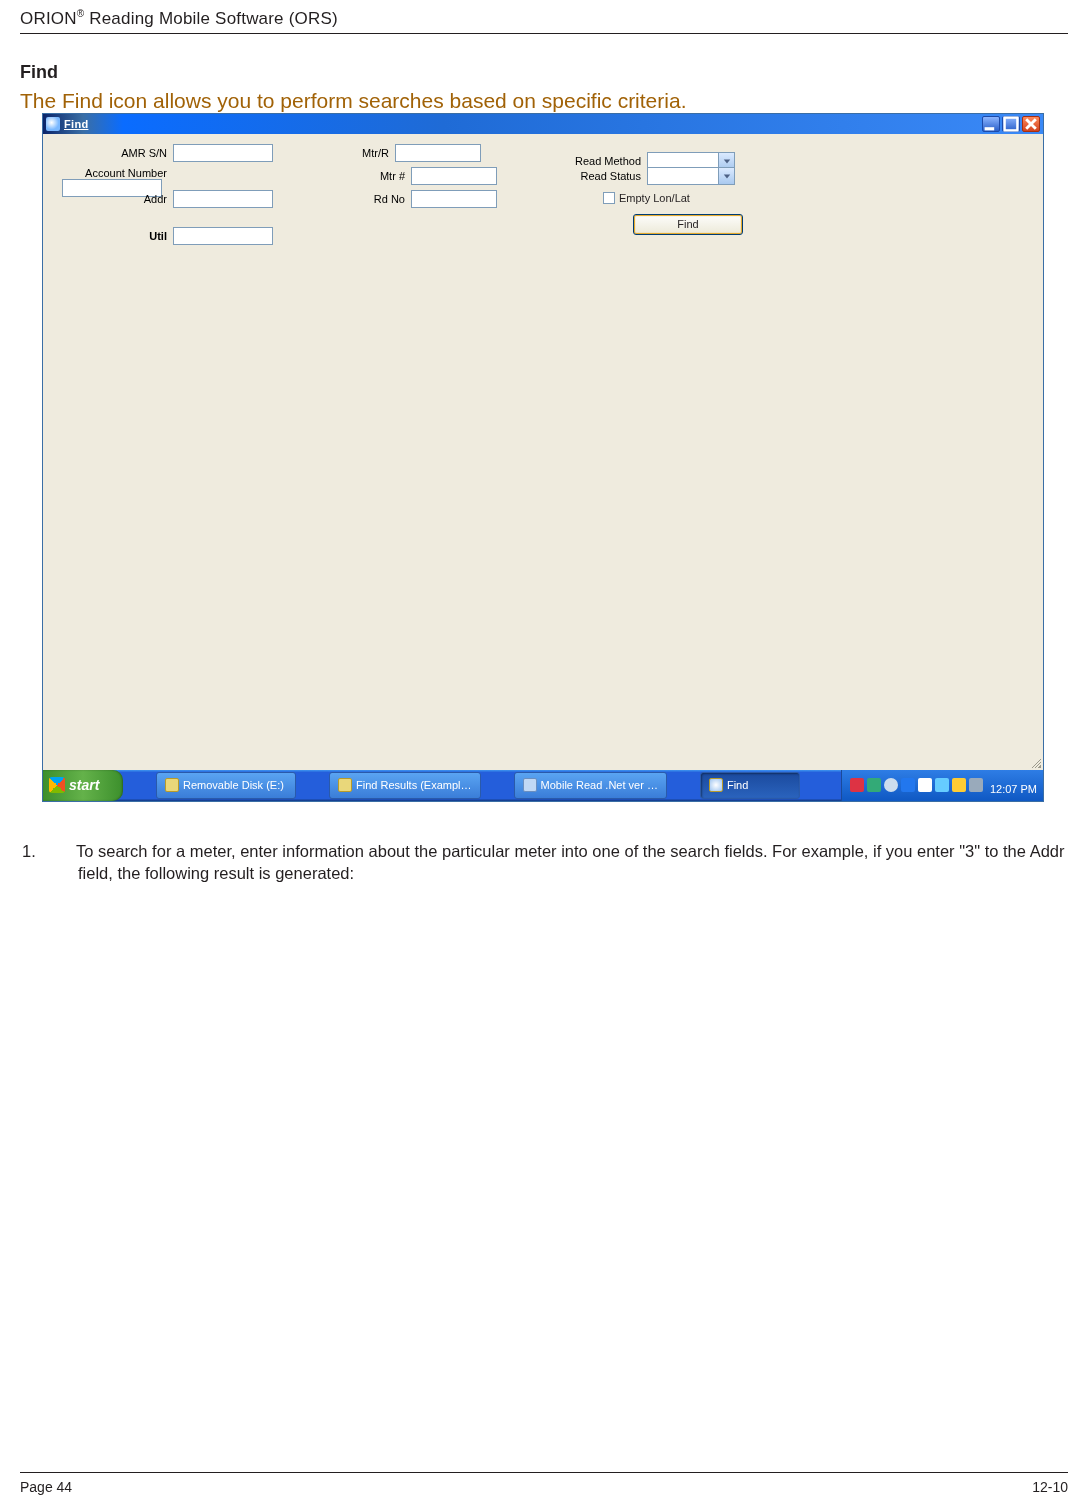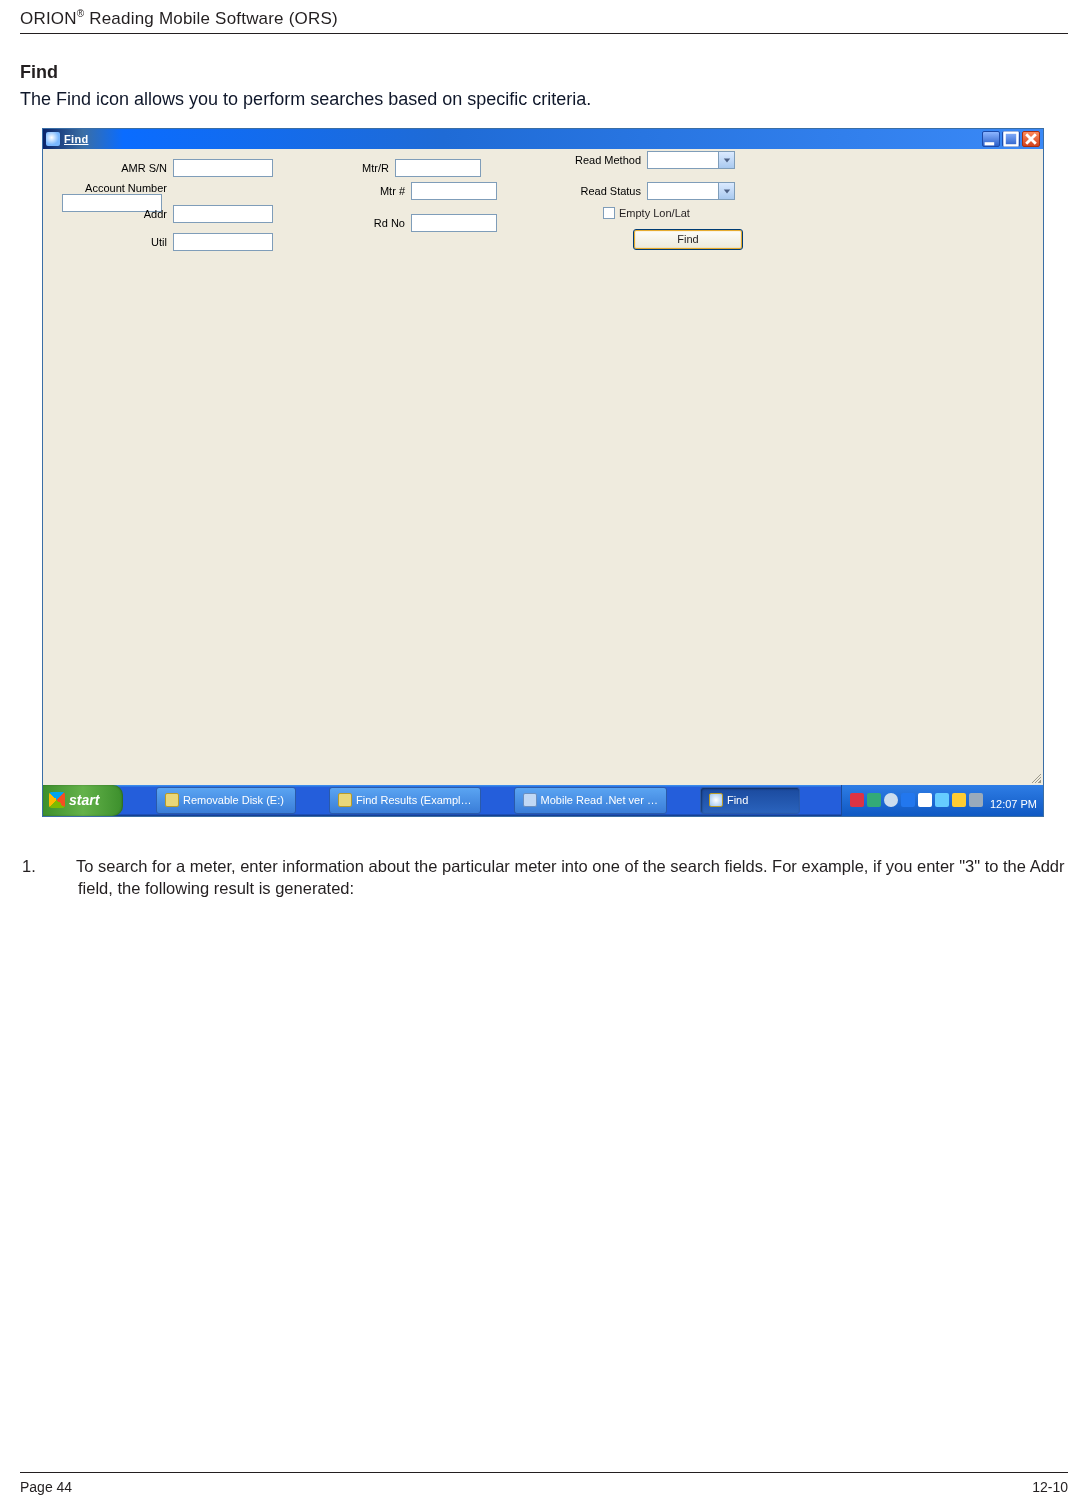--- a/index.html
+++ b/index.html
@@ -21,24 +21,23 @@
   .doc-header sup { font-size: 10px; vertical-align: super; }
   .section-title {
     font-family: "Myriad Pro", Arial, sans-serif;
     font-weight: bold;
     font-size: 18px;
     margin-top: 28px;
     color: #231f20;
   }
   .section-desc {
     font-family: "Myriad Pro", Arial, sans-serif;
-    font-size: 18px;
+    font-size: 21px;
     margin-top: 6px;
-    margin-bottom: 18px;
-    color: #0f172a;
+    color: #a16207;
   }
   .screenshot-wrap {
     margin-left: 22px;
     width: 1002px;
   }
   
   .win {
     width: 1002px;
     border: 1px solid #3a6ea5;
     background: #efebde;
@@ -228,39 +227,39 @@
         <div class="tinput"></div>
       </div>
       <div class="form-row" style="top:33px; left:8px;flex-direction:column;">
         <div class="form-label" style="width:122px;">Account Number</div>
         <div class="tinput"></div>
       </div>
       <div class="form-row" style="top:56px; left:8px;">
         <div class="form-label" style="width:122px;">Addr</div>
         <div class="tinput"></div>
       </div>
-      <div class="form-row" style="top:84px; left:8px;">
+      <div class="form-row" style="top:93px; left:8px;font-weight:bold;">
         <div class="form-label" style="width:122px;">Util</div>
         <div class="tinput"></div>
       </div>
 
       <div class="form-row" style="top:10px; left:272px;">
         <div class="form-label" style="width:80px;">Mtr/R</div>
         <div class="tinput" style="width:86px;"></div>
       </div>
       <div class="form-row" style="top:33px; left:288px;">
         <div class="form-label" style="width:80px;">Mtr #</div>
         <div class="tinput" style="width:86px;"></div>
       </div>
-      <div class="form-row" style="top:65px; left:288px;">
+      <div class="form-row" style="top:56px; left:288px;">
         <div class="form-label" style="width:80px;">Rd No</div>
         <div class="tinput" style="width:86px;"></div>
       </div>
 
-      <div class="form-row" style="top:2px; left:500px;justify-content:flex-end;">
+      <div class="form-row" style="top:18px; left:500px;justify-content:flex-end;">
         <div class="form-label" style="width:104px;">Read Method</div>
         <div class="tcombo">
           <div class="arrow">
               <svg viewBox="0 0 10 10">
                 <polygon points="1,3 9,3 5,8" fill="#4d6185"></polygon>
               </svg>
             </div>
         </div>
       </div>
       <div class="form-row" style="top:33px; left:500px;">

